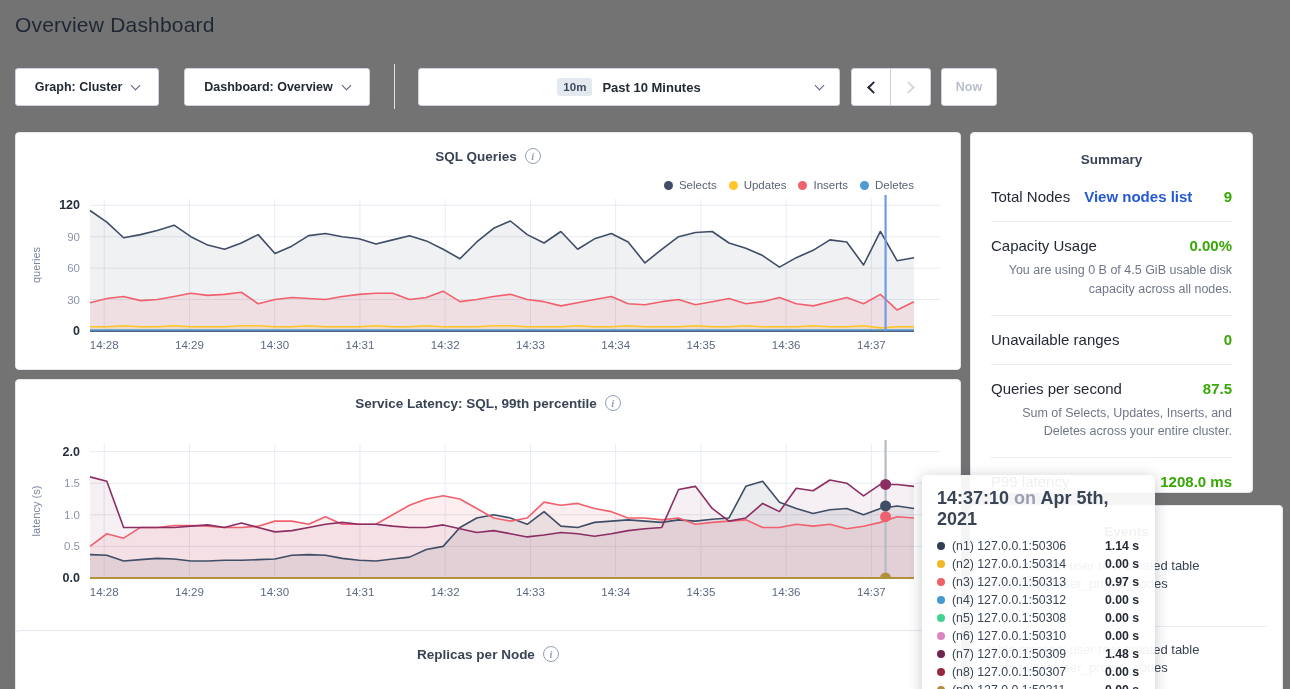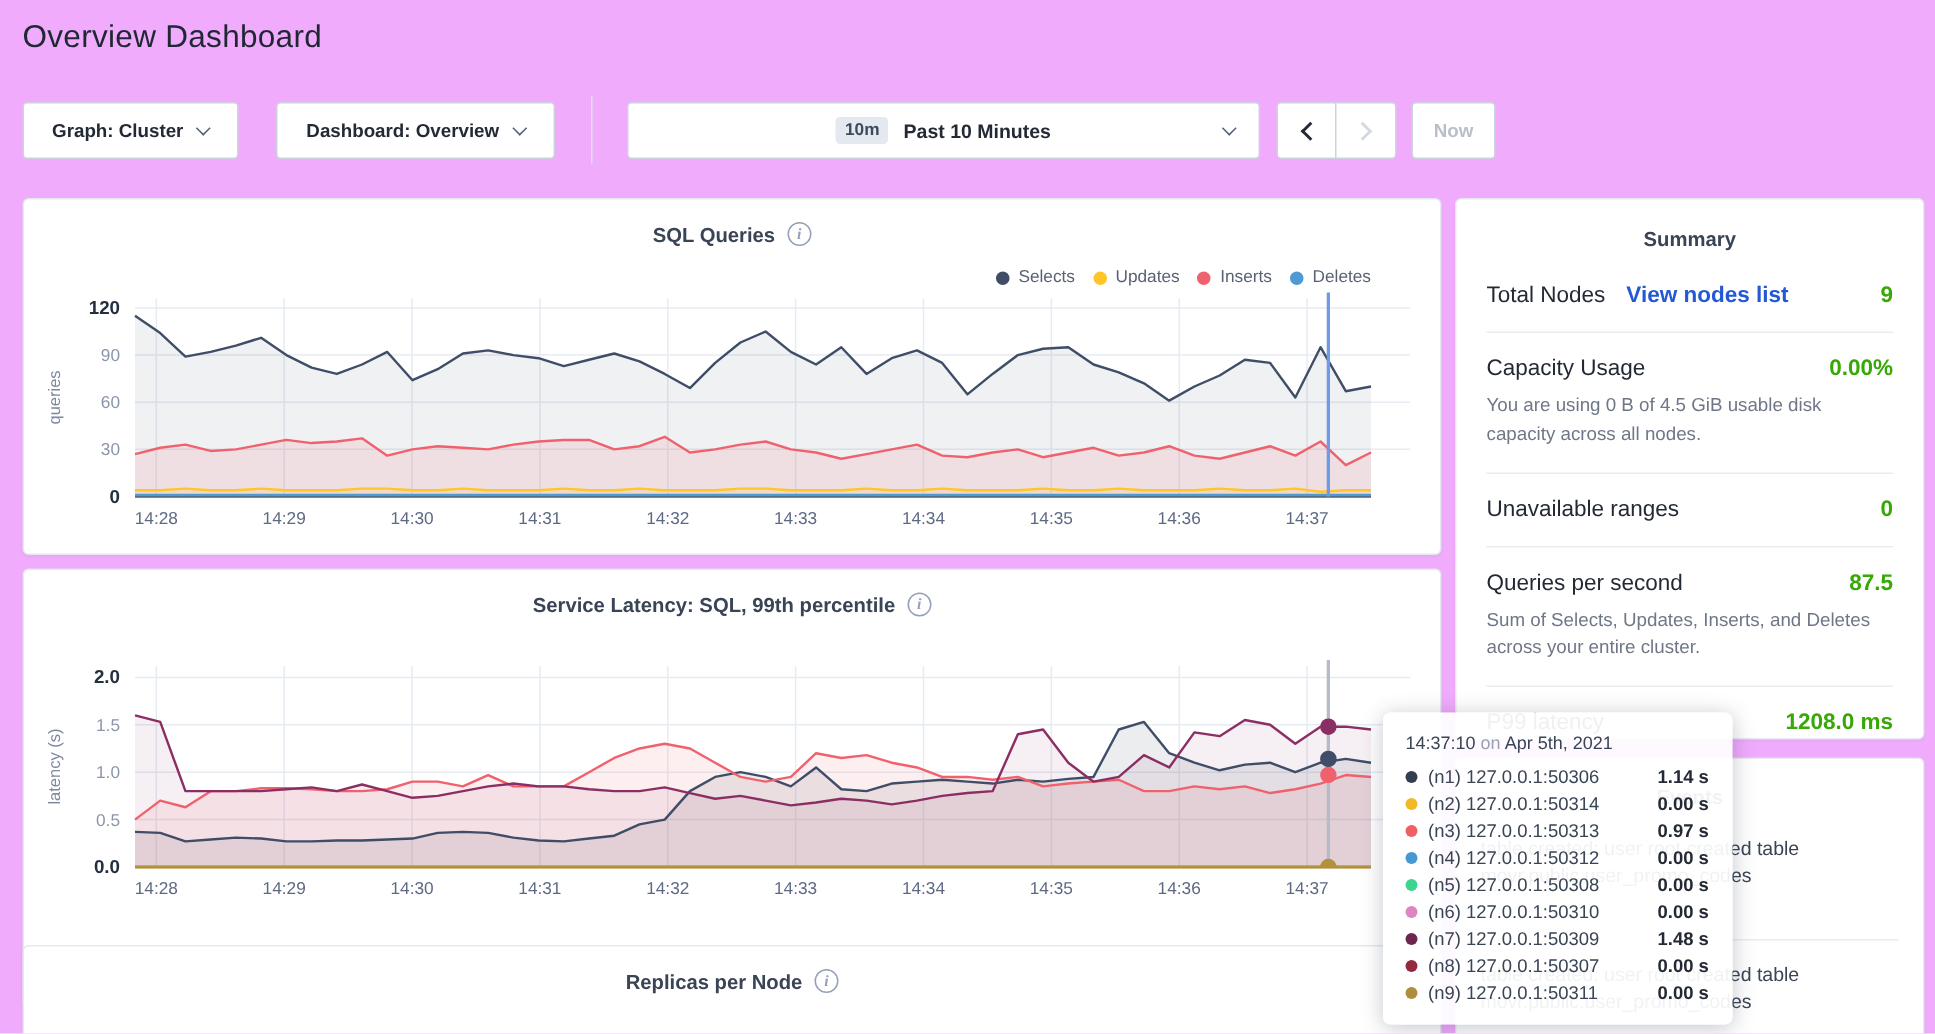--- a/index.html
+++ b/index.html
@@ -1,18 +1,18 @@
 <!DOCTYPE html>
 <html><head>
 <meta charset="utf-8">
 <style>
   * { margin:0; padding:0; box-sizing:border-box; }
   html,body { background:#f8f9fb; }
   body { font-family:"Liberation Sans","DejaVu Sans",sans-serif; color:#242a35; }
-  .page { position:relative; width:1290px; height:689px; overflow:hidden; background:#f0abfc; }
+  .page { position:relative; width:1290px; height:689px; overflow:hidden; background:#737373; }
 
   .page-title { position:absolute; left:15px; top:13px; font-size:21px; font-weight:400; color:#1f2734; letter-spacing:.2px; }
 
   
   .tb-btn { position:absolute; top:68px; height:38px; background:#fff; border:1px solid #ccd3de;
             border-radius:3px; display:flex; align-items:center; justify-content:center; gap:10px;
             font-size:12.5px; font-weight:bold; color:#242a35; cursor:pointer; }
   .chev { width:7px; height:7px; border-right:1.8px solid #54617a; border-bottom:1.8px solid #54617a;
           transform:rotate(45deg); margin-top:-4px; }
   .chev-left { width:9px; height:9px; border-left:2.5px solid #242a35; border-bottom:2.5px solid #242a35;
@@ -30,21 +30,21 @@
   #btn-prev { left:851px; width:40px; border-radius:3px 0 0 3px; }
   #btn-next { left:890px; width:41px; border-radius:0 3px 3px 0; }
   #btn-now { left:941px; width:56px; color:#b9bfca; }
 
   
   .panel { position:absolute; background:#fff; border:1px solid #e4e8ef; border-radius:4px;
            box-shadow:0 1px 2px rgba(40,50,70,.04); }
   #panel-sql { left:15px; top:132px; width:946px; height:238px; }
   #panel-latency { left:15px; top:379px; width:946px; height:294px; }
   #panel-replicas { left:15px; top:630px; width:946px; height:110px; }
-  #panel-summary { left:970px; top:132px; width:313px; height:361px; }
+  #panel-summary { left:970px; top:132px; width:283px; height:361px;text-align:right; }
   #panel-events { left:970px; top:505px; width:313px; height:230px; }
 
   .panel-title { display:flex; align-items:center; justify-content:center; gap:8px; padding-top:15px;
                  font-size:13.5px; font-weight:bold; color:#394455; }
   .info-icon { width:16px; height:16px; border:1px solid #93a1b8; border-radius:50%; color:#93a1b8;
                font-size:10.5px; font-weight:bold; display:inline-flex; align-items:center; justify-content:center;
                font-family:"Liberation Serif",serif; font-style:italic; cursor:pointer; }
 
   .legend { position:absolute; right:46px; top:46px; display:flex; gap:12px; }
   .legend-item { display:flex; align-items:center; gap:6px; font-size:11.5px; color:#596275; cursor:pointer; }
@@ -68,21 +68,21 @@
 
   
   #panel-events .panel-title { padding-top:18px; }
   .events-list { padding:2px 16px 0 16px; }
   .event-item { padding:16px 0 34px 0; font-size:13px; color:#394455; line-height:1.35; }
   .event-item + .event-item { border-top:1px solid #e8ecf1; padding-top:14px; }
 
   
   .tooltip { position:absolute; left:922px; top:475px; width:233px; background:rgba(255,255,255,.93);
              border-radius:5px; box-shadow:0 2px 14px rgba(45,55,75,.28); padding:13px 15px 12px 15px; z-index:20; }
-  .tooltip-title { font-size:12px; color:#394455; margin-bottom:7px; }
+  .tooltip-title { font-size:18px; color:#394455; margin-bottom:7px;font-weight:bold; }
   .tooltip-title .conj { color:#9aa1b3; }
   .tooltip-row { display:flex; align-items:center; gap:7px; height:18px; font-size:12.3px; color:#394455; }
   .tooltip-dot { width:8px; height:8px; border-radius:50%; flex:none; }
   .tooltip-node { width:146px; flex:none; }
   .tooltip-value { font-weight:bold; color:#242a35; }
 </style>
 </head>
 <body>
 
 <div class="page">

